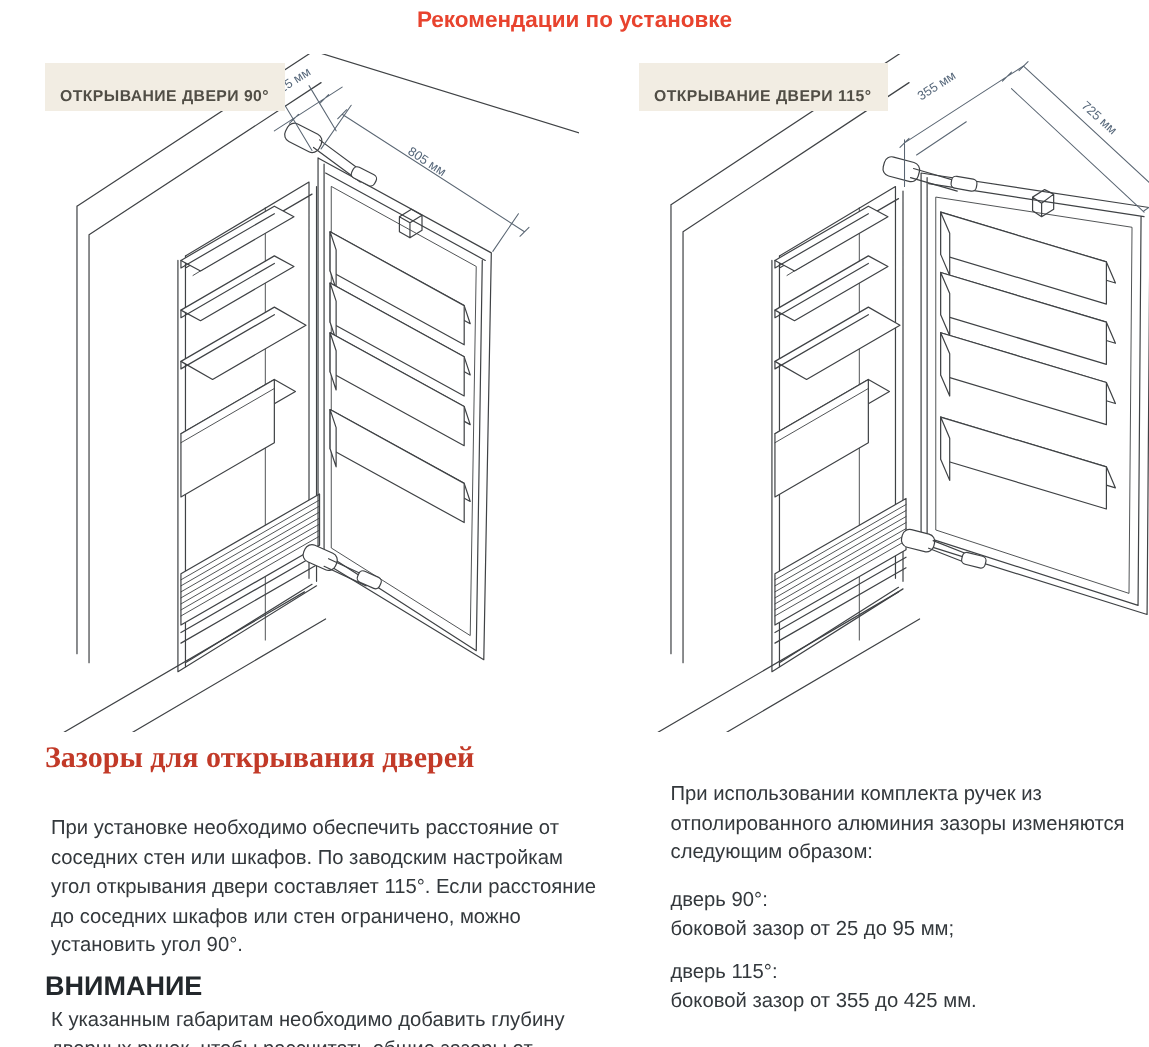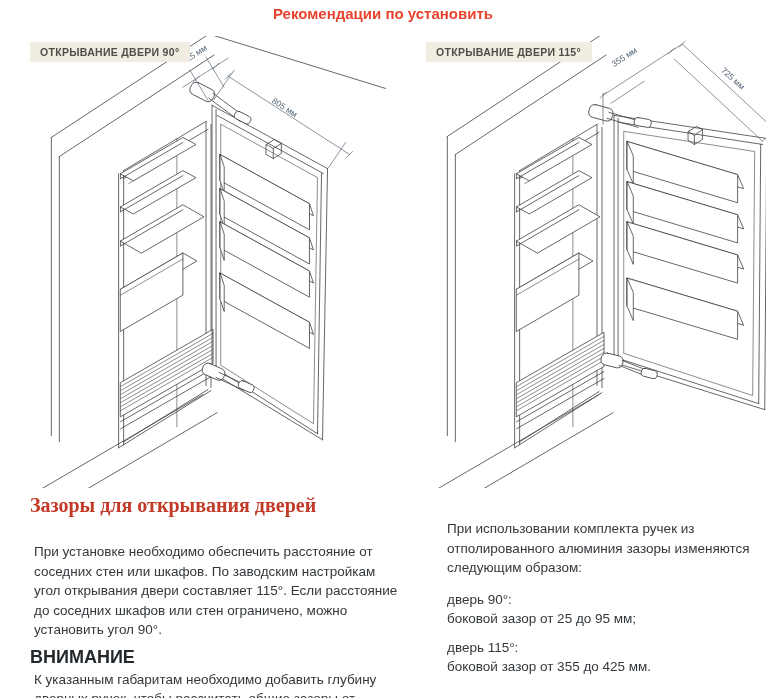--- a/index.html
+++ b/index.html
@@ -14,21 +14,21 @@
     position:absolute; top:5px; left:0; width:100%;
     text-align:center; font-size:15px; font-weight:bold; color:#e8432e;
   }
   figure.diagram { position:absolute; top:36px; width:362px; height:452px; }
   figure.diagram.left  { left:24px; }
   figure.diagram.right { left:420px; }
   .badge {
     position:absolute; top:6px; left:6px; z-index:5;
     background:#f2ede3; color:#514e46;
     font-size:10.5px; font-weight:bold; letter-spacing:.3px;
-    padding:4px 11px 4px 10px; white-space:nowrap;
+    padding:16px 11px 4px 10px; white-space:nowrap;
   }
   svg.drawing { position:absolute; top:0; left:0; }
   svg.drawing path, svg.drawing line, svg.drawing rect {
     stroke:#3f4245; stroke-width:.8; fill:none;
     stroke-linecap:round; stroke-linejoin:round;
   }
   svg.drawing .filled { fill:#ffffff; }
   svg.drawing .thin   { stroke-width:.6; }
   svg.drawing .dim    { stroke:#5a6673; stroke-width:.7; }
   svg.drawing text.dim-label {
@@ -49,21 +49,21 @@
   }
   .col-right p.intro { margin:0 0 12px 0; }
   .handle-item { margin:0 0 9px 0; }
   .handle-item .line { font-size:13.5px; line-height:19.5px; color:#33383c; }
 </style>
 </head>
 <body>
 
 <div class="page">
 
-  <div class="page-title">Рекомендации по установить</div>
+  <div class="page-title">Рекомендации по установке</div>
 
   <figure class="diagram left">
     <div class="badge">ОТКРЫВАНИЕ ДВЕРИ 90°</div>
     <svg class="drawing" width="362" height="452" viewBox="0 0 360 450">
 
       <g>
         <path d="M184,-2 L27,101 M189,19 L35,120 M27,101 L27,398 M35,120 L35,404
                  M5,458 L178,357 M20,476 L192,375 M184,-2 L372,56"></path>
       </g>
 

